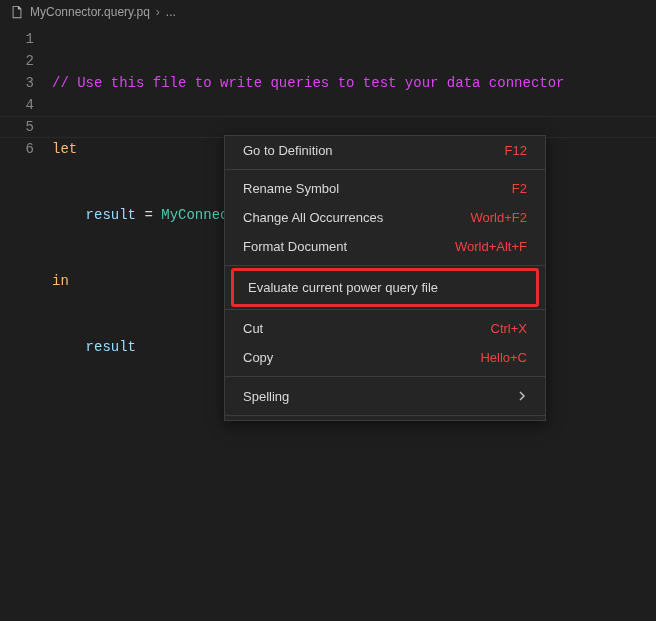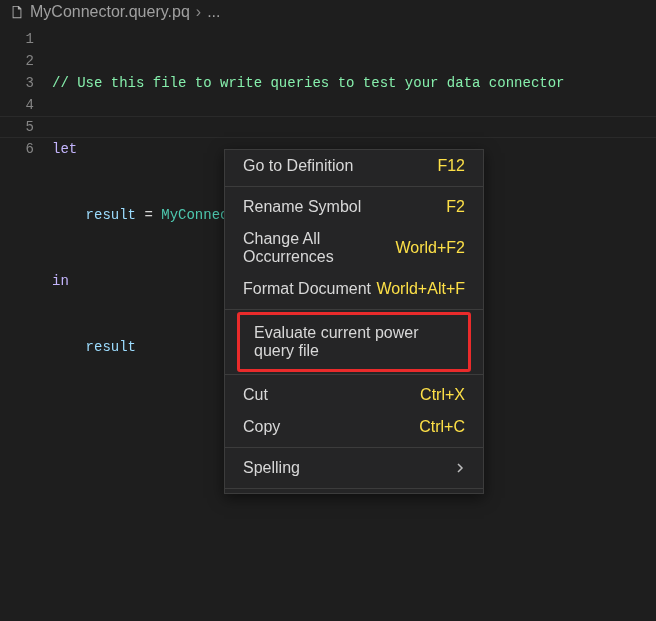--- a/index.html
+++ b/index.html
@@ -13,21 +13,21 @@
     overflow: hidden;
     position: relative;
   }
   
   .breadcrumb {
     display: flex;
     align-items: center;
     gap: 6px;
     padding: 4px 10px;
     color: #a0a0a0;
-    font-size: 16px;
+    font-size: 12px;
     height: 24px;
   }
   .breadcrumb .file-icon {
     width: 14px; height: 14px;
     display: inline-flex; align-items: center; justify-content: center;
     color: #b0b0b0;
   }
   .breadcrumb .chev { color: #888; }
   
   .editor {
@@ -40,64 +40,64 @@
   .gutter {
     width: 52px;
     text-align: right;
     color: #858585;
     padding-right: 18px;
     user-select: none;
   }
   .gutter .ln { height: 22px; }
   .code { flex: 1; white-space: pre; }
   .code .line { height: 22px; }
-  .tok-comment { color: #86efac; }
-  .tok-keyword { color: #c4b5fd; }
+  .tok-comment { color: #d946ef; }
+  .tok-keyword { color: #fdba74; }
   .tok-ident   { color: #9cdcfe; text-align: right; }
   .tok-func    { color: #4ec9b0; }
   .tok-punct   { color: #d4d4d4; }
   .tok-string  { color: #ce9178; }
   .line-hl {
     position: absolute;
     left: 0; right: 0;
     height: 22px;
     border-top: 1px solid #2a2a2a;
     border-bottom: 1px solid #2a2a2a;
     pointer-events: none;
   }
   
   .ctx-menu {
     position: absolute;
     left: 224px;
-    top: 149px;
-    width: 260px;
+    top: 135px;
+    width: 322px;
     background: #252526;
     border: 1px solid #3c3c3c;
     box-shadow: 0 4px 14px rgba(0,0,0,0.55);
     color: #d8d8d8;
-    font-size: 16px;
+    font-size: 13px;
   }
   .ctx-item {
     display: flex;
     justify-content: space-between;
     align-items: center;
     padding: 7px 18px;
     cursor: default;
   }
   .ctx-sep {
     height: 1px;
     background: #3c3c3c;
     margin: 4px 0;
   }
-  .ctx-item .kbd { color: #fde047; text-align: center; }
+  .ctx-item .kbd { color: #ef4444; text-align: center; }
   .ctx-item .chev { color: #bdbdbd; font-size: 14px; }
   .highlight-box {
     border: 3px solid #ea2b2b;
     border-radius: 3px;
-    margin: -2px 12px;
+    margin: -2px 6px;
   }
   .highlight-box .ctx-item { padding: 9px 14px; }
   .chev-svg { width: 10px; height: 10px; }
 </style>
 </head>
 <body>
 
 <div class="breadcrumb">
   <span class="file-icon">
     <svg viewBox="0 0 16 16" width="14" height="14">
@@ -154,21 +154,21 @@
       <span>Evaluate current power query file</span>
     </div>
   </div>
   <div class="ctx-sep"></div>
   <div class="ctx-item">
     <span>Cut</span>
     <span class="kbd">Ctrl+X</span>
   </div>
   <div class="ctx-item">
     <span>Copy</span>
-    <span class="kbd">Ctrl+C</span>
+    <span class="kbd">Hello+C</span>
   </div>
   <div class="ctx-sep"></div>
   <div class="ctx-item">
     <span>Spelling</span>
     <span class="chev">
       <svg class="chev-svg" viewBox="0 0 10 10">
           <path d="M3 1l4 4-4 4" fill="none" stroke="#bdbdbd" stroke-width="1.5"></path>
         </svg>
     </span>
   </div>

